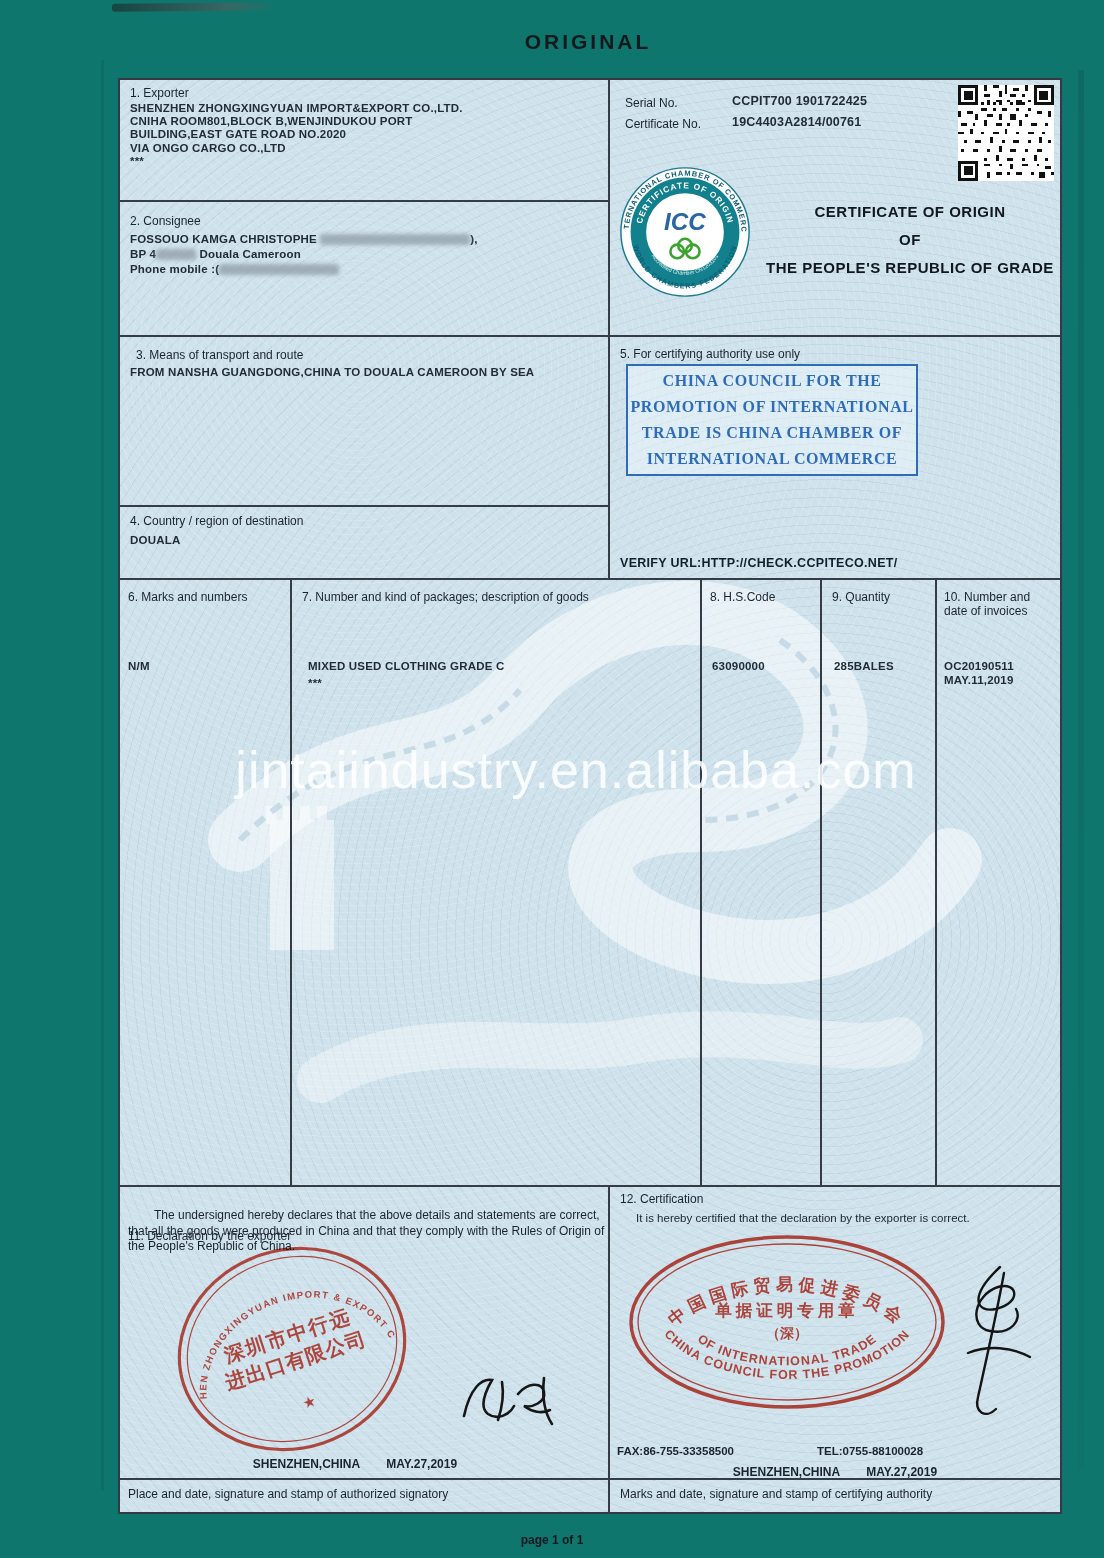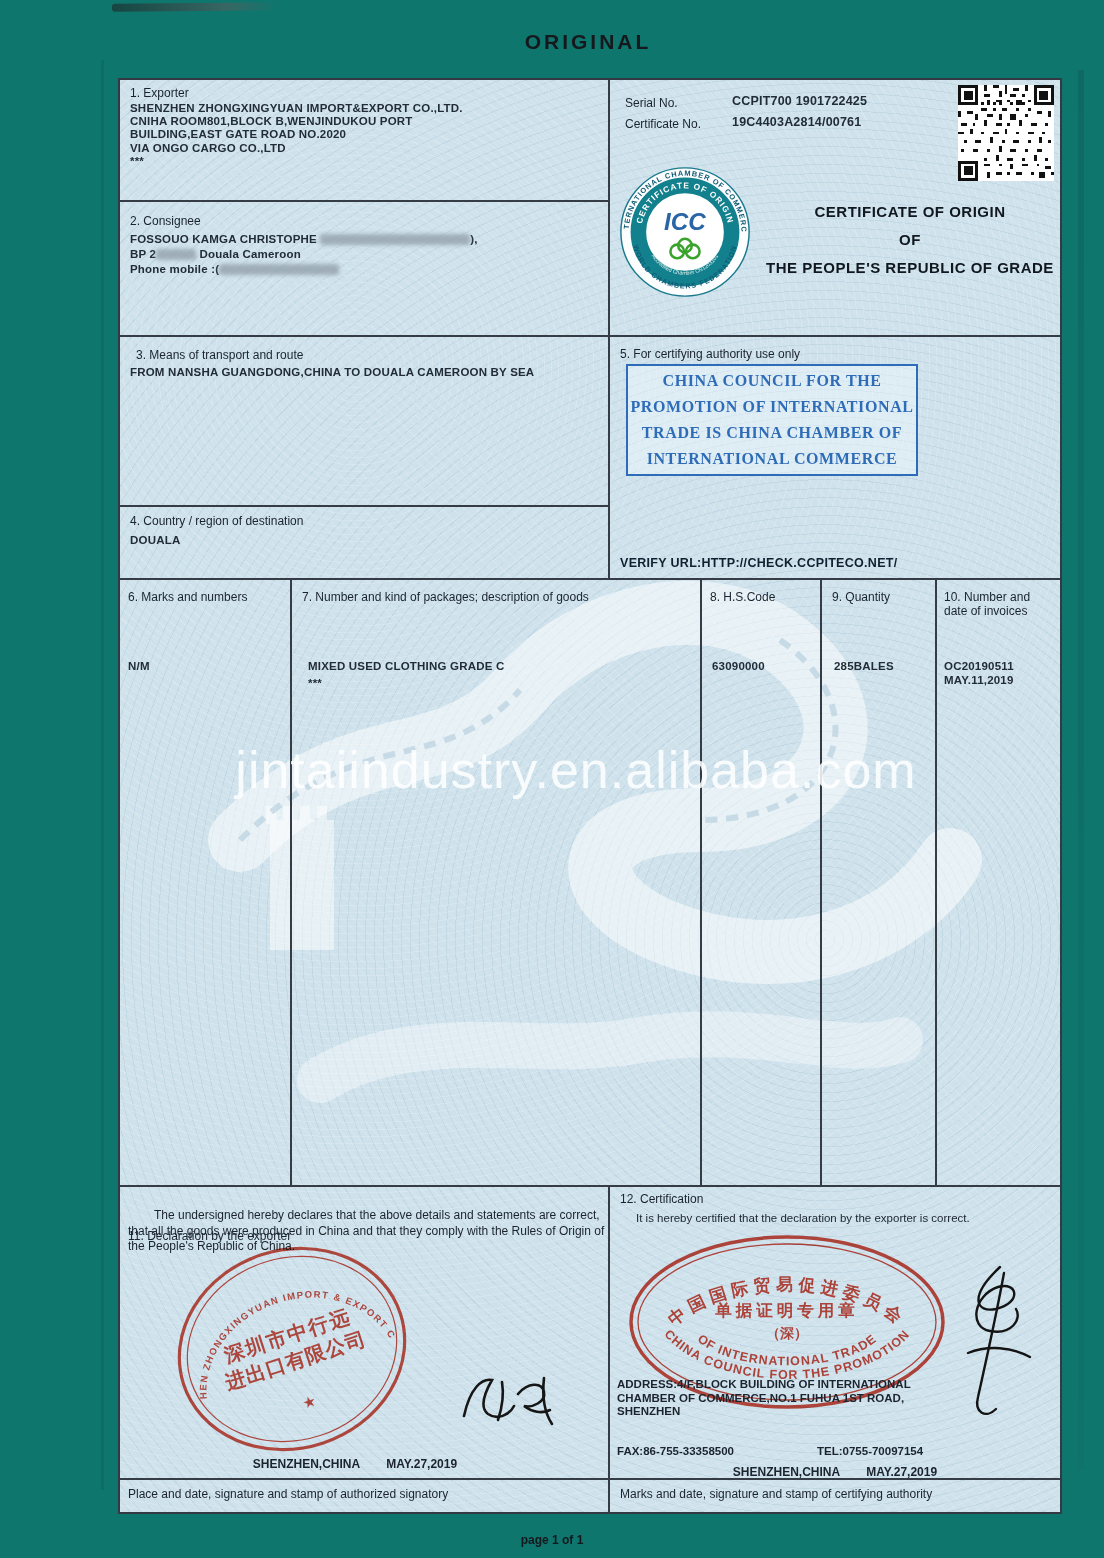--- a/index.html
+++ b/index.html
@@ -162,21 +162,21 @@
       <div>SHENZHEN ZHONGXINGYUAN IMPORT&amp;EXPORT CO.,LTD.</div>
       <div>CNIHA ROOM801,BLOCK B,WENJINDUKOU PORT</div>
       <div>BUILDING,EAST GATE ROAD NO.2020</div>
       <div>VIA ONGO CARGO CO.,LTD</div>
       <div>***</div>
     </div>
 
     <div class="lbl" id="consignee-label">2. Consignee</div>
     <div class="val" id="consignee-lines">
       <div><span>FOSSOUO KAMGA CHRISTOPHE </span><span class="redact r150"></span><span>),</span></div>
-      <div><span>BP 2</span><span class="redact r40"></span><span> Douala Cameroon</span></div>
+      <div><span>BP 4</span><span class="redact r40"></span><span> Douala Cameroon</span></div>
       <div><span>Phone mobile :(</span><span class="redact r120"></span></div>
     </div>
 
     <div class="lbl" id="transport-label">3. Means of transport and route</div>
     <div class="val" id="transport-value">FROM NANSHA GUANGDONG,CHINA TO DOUALA CAMEROON BY SEA</div>
 
     <div class="lbl" id="dest-label">4. Country / region of destination</div>
     <div class="val" id="dest-value">DOUALA</div>
 
     <div class="lbl" id="serial-label">Serial No.</div>
@@ -329,28 +329,23 @@
     </svg>
 
     <svg id="sig-right" viewBox="0 0 110 170">
       <g stroke="#141414" stroke-width="2.4" fill="none" stroke-linecap="round">
         <path d="M62 10 C 30 40 38 56 58 52 C 84 46 80 24 60 30 C 36 38 30 70 52 74 C 74 78 84 62 78 52"></path>
         <path d="M66 16 C 58 60 48 104 40 140 C 36 156 48 162 58 152"></path>
         <path d="M30 96 C 50 88 74 90 92 100"></path>
       </g>
     </svg>
 
-    <div id="cert-address">
-      <div>ADDRESS:4/F,BLOCK BUILDING OF INTERNATIONAL</div>
-      <div>CHAMBER OF COMMERCE,NO.1 FUHUA 1ST ROAD,</div>
-      <div>SHENZHEN</div>
-    </div>
     <div id="cert-faxtel">
       <span>FAX:86-755-33358500</span>
-      <span id="cert-tel">TEL:0755-70097154</span>
+      <span id="cert-tel">TEL:0755-88100028</span>
     </div>
 
     <div id="cert-place">
       <span>SHENZHEN,CHINA</span><span class="date-gap"></span><span>MAY.27,2019</span>
     </div>
     <div class="cap" id="cert-caption">Marks and date, signature and stamp of certifying authority</div>
 
   </div>
 
   <div class="alibaba">jintaiindustry.en.alibaba.com</div>

